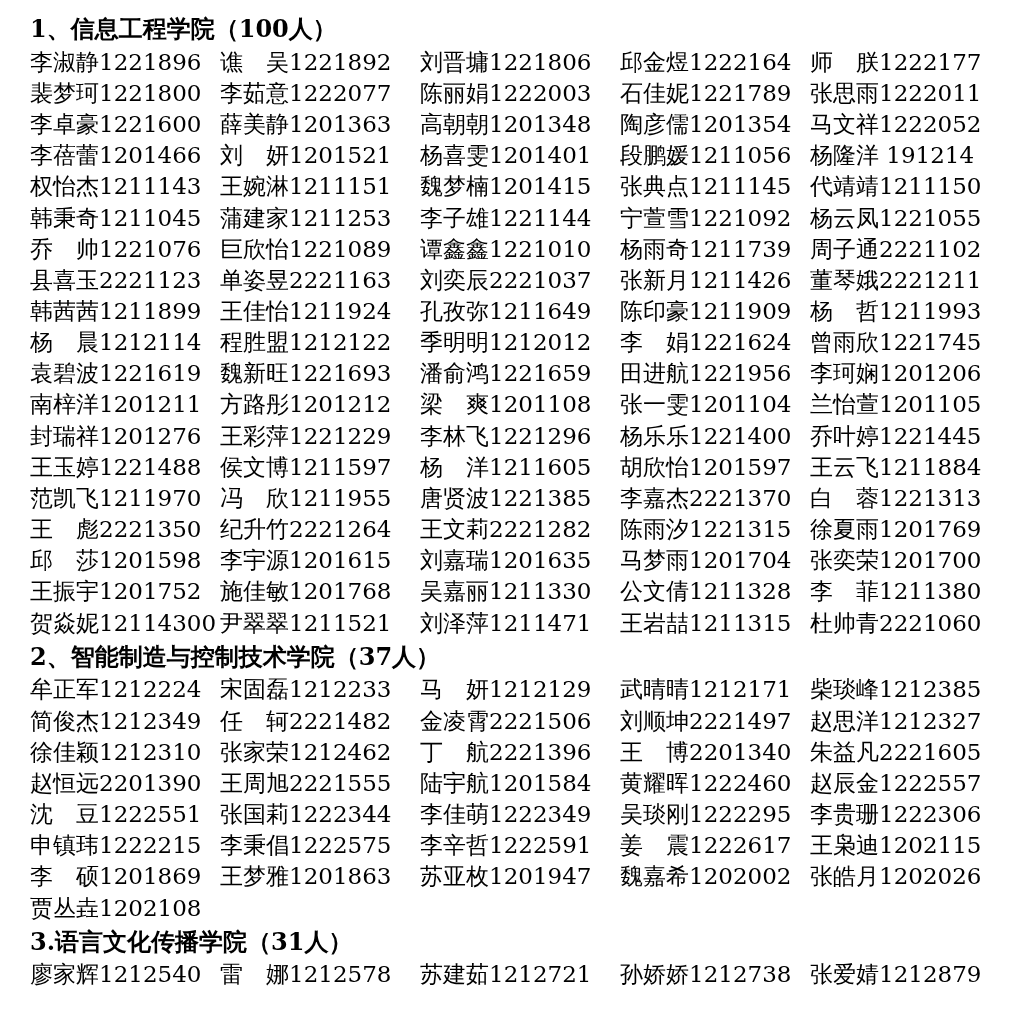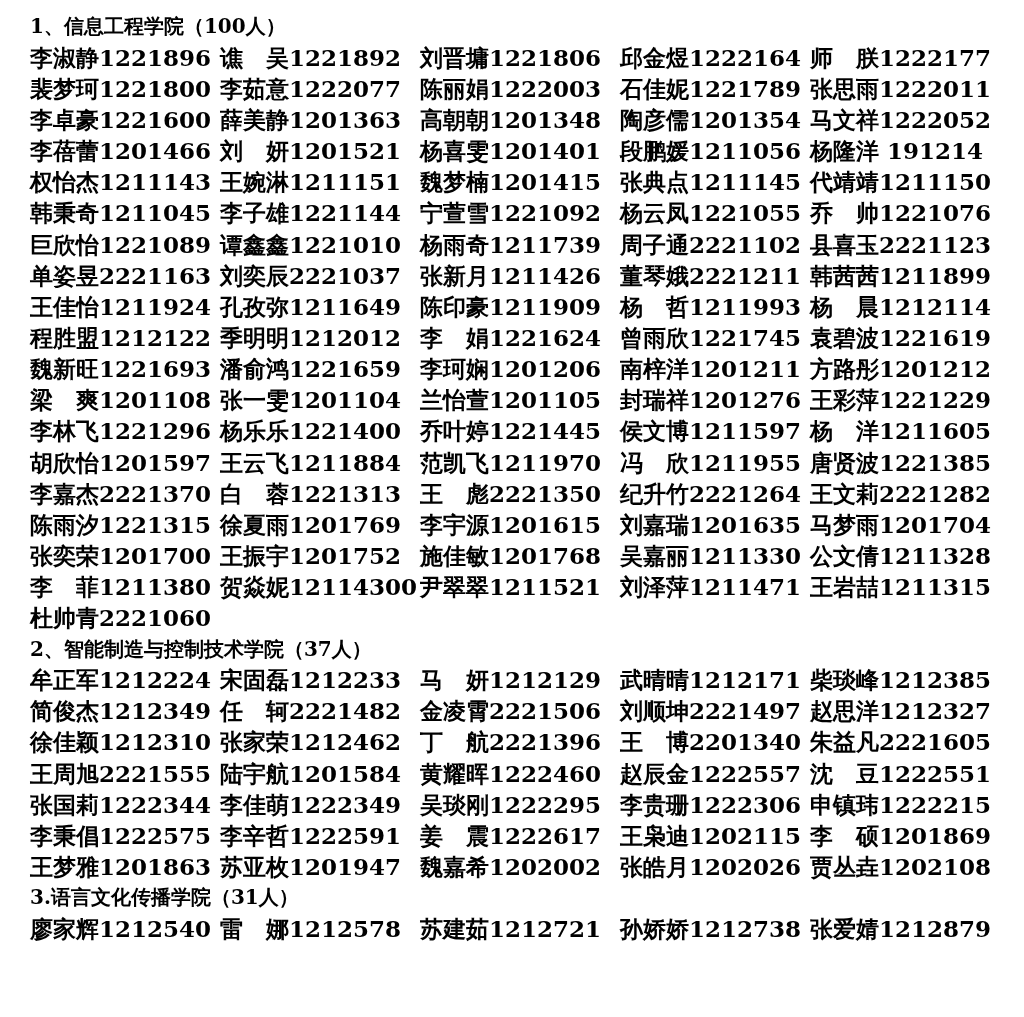--- a/index.html
+++ b/index.html
@@ -12,34 +12,33 @@
     height: 1017px;
     font-family: "DejaVu Serif", "Liberation Serif", serif;
     color: #000000;
     overflow: hidden;
   }
   .page {
     padding: 14px 18px 0 30px;
     box-sizing: border-box;
   }
   .section-heading {
-    font-size: 20px;
+    font-size: 24px;
     font-weight: bold;
     line-height: 1.28;
     margin: 0 0 2px 0;
     letter-spacing: 0px;
     white-space: nowrap;
   }
   .name-grid {
     display: grid;
     grid-template-columns: 190px 200px 200px 190px 190px;
     column-gap: 0px;
     row-gap: 0px;
     margin: 0 0 1px 0;
-    font-weight: bold;
   }
   .name-cell {
     font-size: 23px;
     line-height: 1.355;
     white-space: nowrap;
     letter-spacing: 0px;
   }
   .spacer-2 {
     height: 2px;
   }
@@ -70,20 +69,21 @@
         <div class="name-cell">刘　妍1201521</div>
         <div class="name-cell">杨喜雯1201401</div>
         <div class="name-cell">段鹏媛1211056</div>
         <div class="name-cell">杨隆洋 191214</div>
         <div class="name-cell">权怡杰1211143</div>
         <div class="name-cell">王婉淋1211151</div>
         <div class="name-cell">魏梦楠1201415</div>
         <div class="name-cell">张典点1211145</div>
         <div class="name-cell">代靖靖1211150</div>
         <div class="name-cell">韩秉奇1211045</div>
+        <div class="name-cell">蒲建家1211253</div>
         <div class="name-cell">李子雄1221144</div>
         <div class="name-cell">宁萱雪1221092</div>
         <div class="name-cell">杨云凤1221055</div>
         <div class="name-cell">乔　帅1221076</div>
         <div class="name-cell">巨欣怡1221089</div>
         <div class="name-cell">谭鑫鑫1221010</div>
         <div class="name-cell">杨雨奇1211739</div>
         <div class="name-cell">周子通2221102</div>
         <div class="name-cell">县喜玉2221123</div>
         <div class="name-cell">单姿昱2221163</div>
@@ -96,45 +96,48 @@
         <div class="name-cell">陈印豪1211909</div>
         <div class="name-cell">杨　哲1211993</div>
         <div class="name-cell">杨　晨1212114</div>
         <div class="name-cell">程胜盟1212122</div>
         <div class="name-cell">季明明1212012</div>
         <div class="name-cell">李　娟1221624</div>
         <div class="name-cell">曾雨欣1221745</div>
         <div class="name-cell">袁碧波1221619</div>
         <div class="name-cell">魏新旺1221693</div>
         <div class="name-cell">潘俞鸿1221659</div>
+        <div class="name-cell">田进航1221956</div>
         <div class="name-cell">李珂娴1201206</div>
         <div class="name-cell">南梓洋1201211</div>
         <div class="name-cell">方路彤1201212</div>
         <div class="name-cell">梁　爽1201108</div>
         <div class="name-cell">张一雯1201104</div>
         <div class="name-cell">兰怡萱1201105</div>
         <div class="name-cell">封瑞祥1201276</div>
         <div class="name-cell">王彩萍1221229</div>
         <div class="name-cell">李林飞1221296</div>
         <div class="name-cell">杨乐乐1221400</div>
         <div class="name-cell">乔叶婷1221445</div>
+        <div class="name-cell">王玉婷1221488</div>
         <div class="name-cell">侯文博1211597</div>
         <div class="name-cell">杨　洋1211605</div>
         <div class="name-cell">胡欣怡1201597</div>
         <div class="name-cell">王云飞1211884</div>
         <div class="name-cell">范凯飞1211970</div>
         <div class="name-cell">冯　欣1211955</div>
         <div class="name-cell">唐贤波1221385</div>
         <div class="name-cell">李嘉杰2221370</div>
         <div class="name-cell">白　蓉1221313</div>
         <div class="name-cell">王　彪2221350</div>
         <div class="name-cell">纪升竹2221264</div>
         <div class="name-cell">王文莉2221282</div>
         <div class="name-cell">陈雨汐1221315</div>
         <div class="name-cell">徐夏雨1201769</div>
+        <div class="name-cell">邱　莎1201598</div>
         <div class="name-cell">李宇源1201615</div>
         <div class="name-cell">刘嘉瑞1201635</div>
         <div class="name-cell">马梦雨1201704</div>
         <div class="name-cell">张奕荣1201700</div>
         <div class="name-cell">王振宇1201752</div>
         <div class="name-cell">施佳敏1201768</div>
         <div class="name-cell">吴嘉丽1211330</div>
         <div class="name-cell">公文倩1211328</div>
         <div class="name-cell">李　菲1211380</div>
         <div class="name-cell">贺焱妮12114300</div>
@@ -154,20 +157,21 @@
         <div class="name-cell">简俊杰1212349</div>
         <div class="name-cell">任　轲2221482</div>
         <div class="name-cell">金凌霄2221506</div>
         <div class="name-cell">刘顺坤2221497</div>
         <div class="name-cell">赵思洋1212327</div>
         <div class="name-cell">徐佳颖1212310</div>
         <div class="name-cell">张家荣1212462</div>
         <div class="name-cell">丁　航2221396</div>
         <div class="name-cell">王　博2201340</div>
         <div class="name-cell">朱益凡2221605</div>
+        <div class="name-cell">赵恒远2201390</div>
         <div class="name-cell">王周旭2221555</div>
         <div class="name-cell">陆宇航1201584</div>
         <div class="name-cell">黄耀晖1222460</div>
         <div class="name-cell">赵辰金1222557</div>
         <div class="name-cell">沈　豆1222551</div>
         <div class="name-cell">张国莉1222344</div>
         <div class="name-cell">李佳萌1222349</div>
         <div class="name-cell">吴琰刚1222295</div>
         <div class="name-cell">李贵珊1222306</div>
         <div class="name-cell">申镇玮1222215</div>

